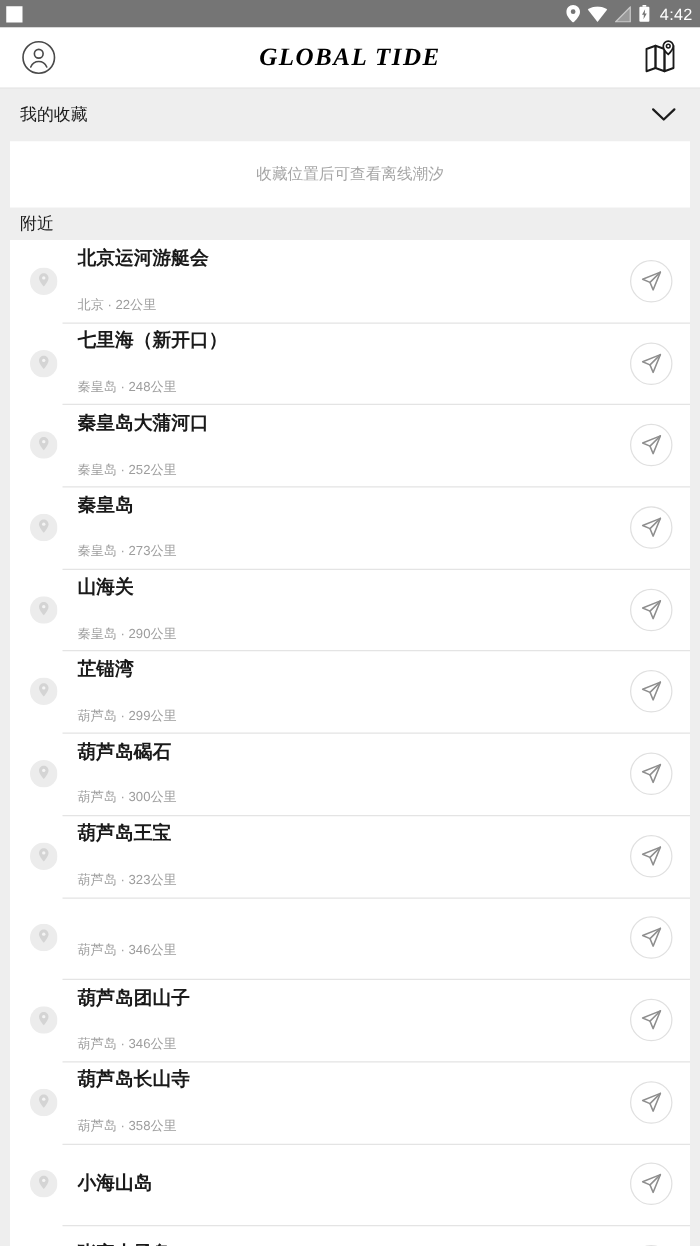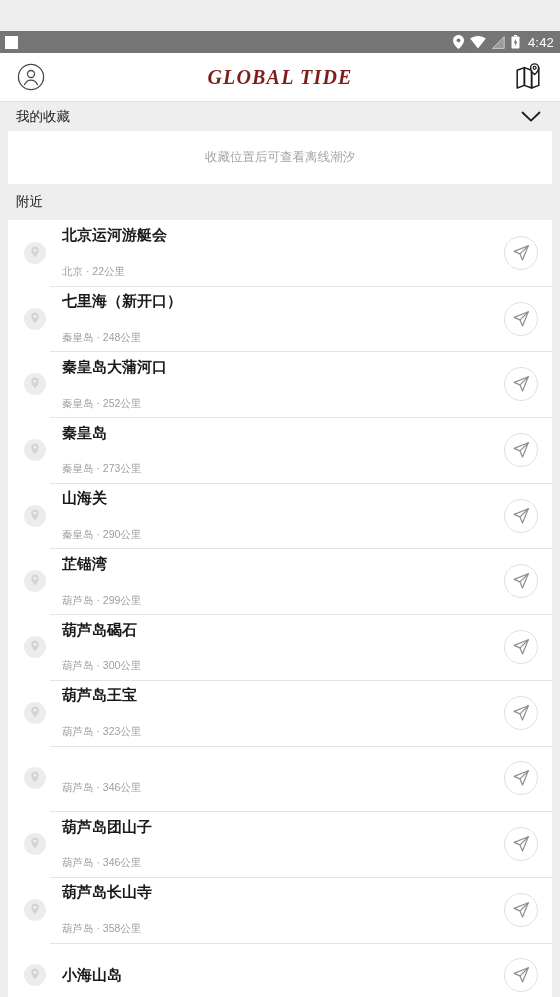--- a/index.html
+++ b/index.html
@@ -13,21 +13,20 @@
   }
 
   
   .status-bar {
     height: 22px;
     background: #757575;
     display: flex;
     align-items: center;
     padding: 0 6px 0 5px;
     color: #ffffff;
-    margin-top: 31px;
   }
   .status-left { display: flex; align-items: center; }
   .status-app-square {
     width: 13px; height: 13px;
     background: #ffffff;
   }
   .status-spacer { flex: 1; }
   .status-right {
     display: flex;
     align-items: center;
@@ -53,21 +52,21 @@
   }
   .app-bar-title {
     position: absolute;
     left: 0; right: 0;
     text-align: center;
     font-family: "Liberation Serif", "DejaVu Serif", serif;
     font-weight: bold;
     font-style: italic;
     font-size: 20px;
     letter-spacing: 1.2px;
-    color: #7f1d1d;
+    color: #000000;
     pointer-events: none;
   }
   .icon-btn {
     width: 34px; height: 34px;
     display: flex; align-items: center; justify-content: center;
     position: relative; z-index: 2;
     cursor: pointer;
     background: none; border: none;
   }
   .icon-btn.right { margin-left: auto; }
@@ -77,21 +76,21 @@
     background: #eeeeee;
     height: calc(997px - 22px - 49px);
     overflow: hidden;
   }
 
   .section-header {
     display: flex;
     align-items: center;
     justify-content: space-between;
     padding: 0 16px;
-    height: 29px;
+    height: 42px;
   }
   .section-title {
     font-size: 13.5px;
     color: #1c1c1c;
   }
   .chevron-btn {
     width: 26px; height: 26px;
     display: flex; align-items: center; justify-content: center;
     cursor: pointer;
   }
@@ -104,21 +103,21 @@
     align-items: center;
     justify-content: center;
   }
   .favorites-empty-text {
     font-size: 12.5px;
     color: #a6a6a6;
   }
 
   .nearby-header {
     padding: 0 16px;
-    height: 36px;
+    height: 26px;
     display: flex;
     align-items: center;
   }
   .nearby-title {
     font-size: 13.5px;
     color: #1c1c1c;
   }
 
   .list-card {
     background: #ffffff;

